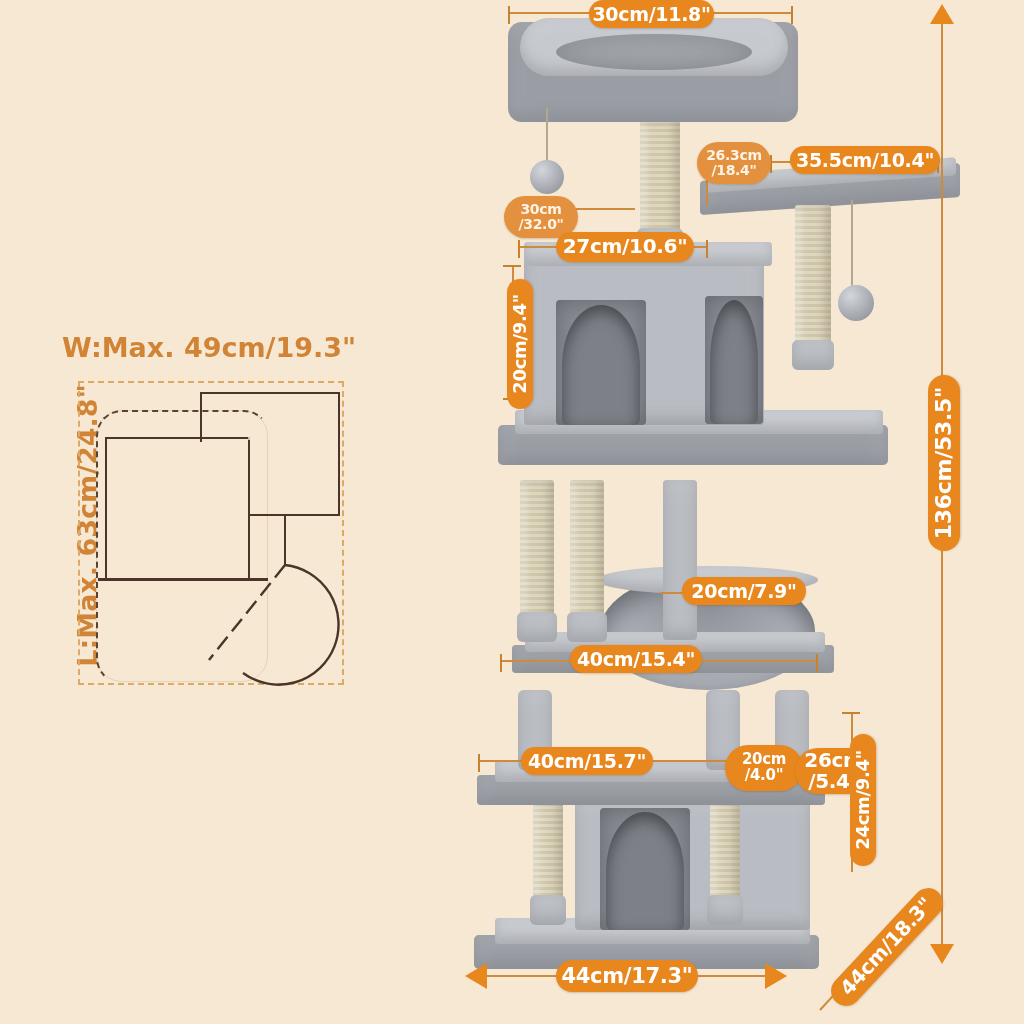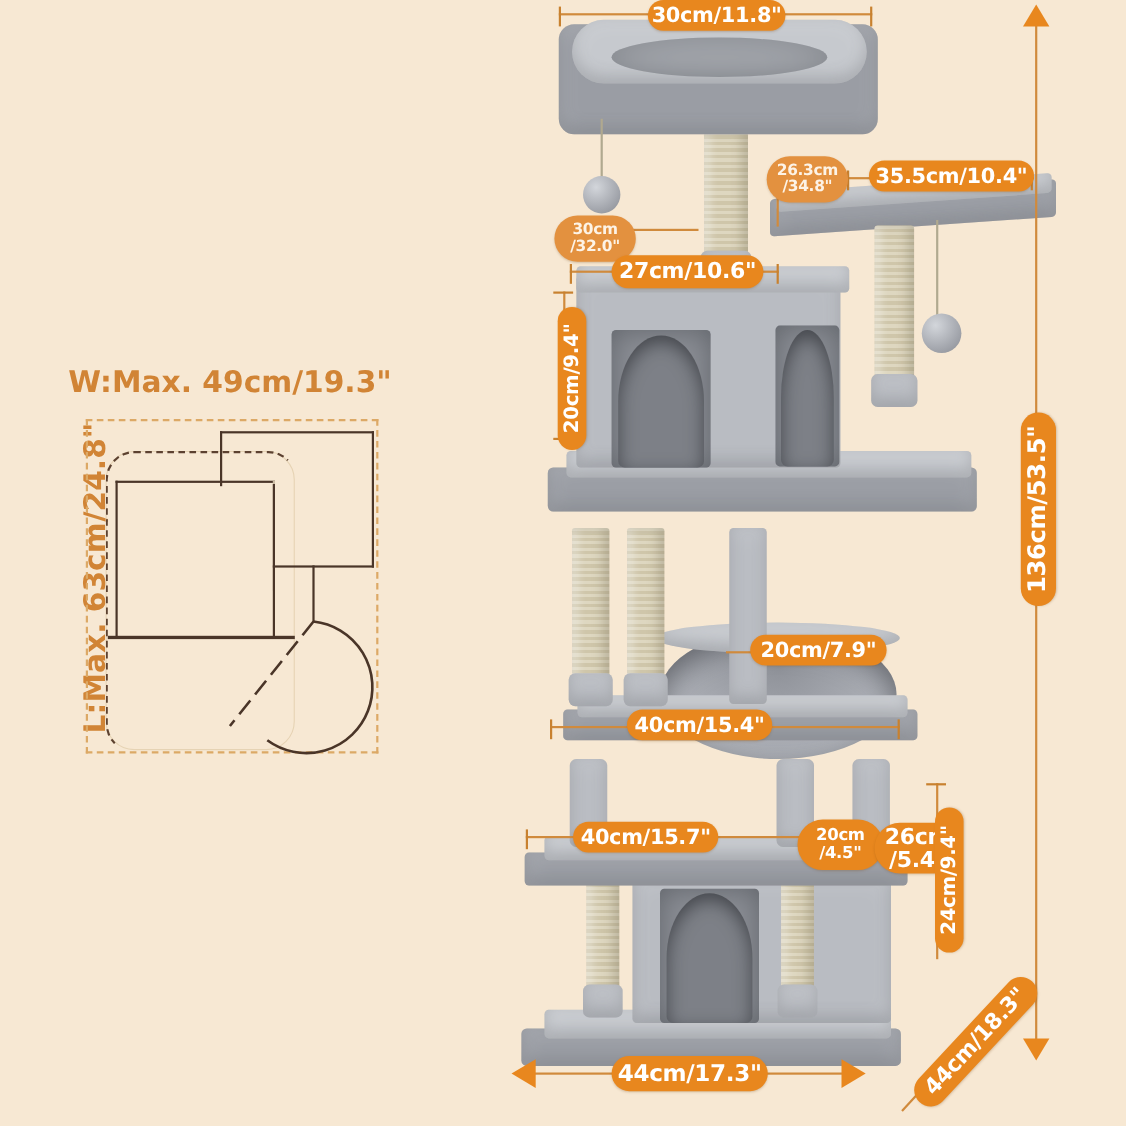--- a/index.html
+++ b/index.html
@@ -194,21 +194,21 @@
     <div class="tick v" style="left:791px;top:6px;"></div>
     <div class="pill" style="left:589px;top:0px;width:125px;height:28px;font-size:19px;">30cm/11.8"</div>
 
     <div class="lead h" style="left:770px;top:161px;width:170px;"></div>
     <div class="tick v" style="left:770px;top:155px;"></div>
     <div class="tick v" style="left:937px;top:155px;"></div>
     <div class="pill" style="left:790px;top:146px;width:150px;height:28px;font-size:19px;">35.5cm/10.4"</div>
 
     <div class="lead v" style="left:706px;top:172px;height:34px;"></div>
     <div class="pill pale twoline" style="left:697px;top:142px;width:62px;height:36px;font-size:14px;">26.3cm
-/34.8"</div>
+/18.4"</div>
 
     <div class="lead h" style="left:560px;top:208px;width:75px;"></div>
     <div class="pill pale twoline" style="left:504px;top:196px;width:62px;height:36px;font-size:14px;">30cm
 /32.0"</div>
 
     <div class="lead h" style="left:518px;top:246px;width:190px;"></div>
     <div class="tick v" style="left:518px;top:240px;"></div>
     <div class="tick v" style="left:706px;top:240px;"></div>
     <div class="pill" style="left:556px;top:232px;width:138px;height:30px;font-size:20px;">27cm/10.6"</div>
 
@@ -229,21 +229,21 @@
     <div class="tick v" style="left:500px;top:654px;"></div>
     <div class="tick v" style="left:816px;top:654px;"></div>
     <div class="pill" style="left:570px;top:645px;width:132px;height:28px;font-size:19px;">40cm/15.4"</div>
 
     <div class="lead h" style="left:478px;top:760px;width:330px;"></div>
     <div class="tick v" style="left:478px;top:754px;"></div>
     <div class="tick v" style="left:806px;top:754px;"></div>
     <div class="pill" style="left:521px;top:747px;width:132px;height:28px;font-size:19px;">40cm/15.7"</div>
 
     <div class="pill twoline" style="left:725px;top:745px;width:66px;height:40px;font-size:15px;">20cm
-/4.5"</div>
+/4.0"</div>
 
     <div class="pill twoline" style="left:795px;top:748px;width:66px;height:40px;font-size:20px;">26cm
 /5.4"</div>
 
     <div class="lead v" style="left:851px;top:712px;height:160px;"></div>
     <div class="tick h" style="left:842px;top:712px;"></div>
     <div class="pill" style="left:797px;top:787px;width:132px;height:26px;font-size:18px;transform:rotate(-90deg);">24cm/9.4"</div>
 
     <div class="lead h" style="left:485px;top:975px;width:285px;"></div>
     <div class="arrow left" style="left:465px;top:963px;"></div>

